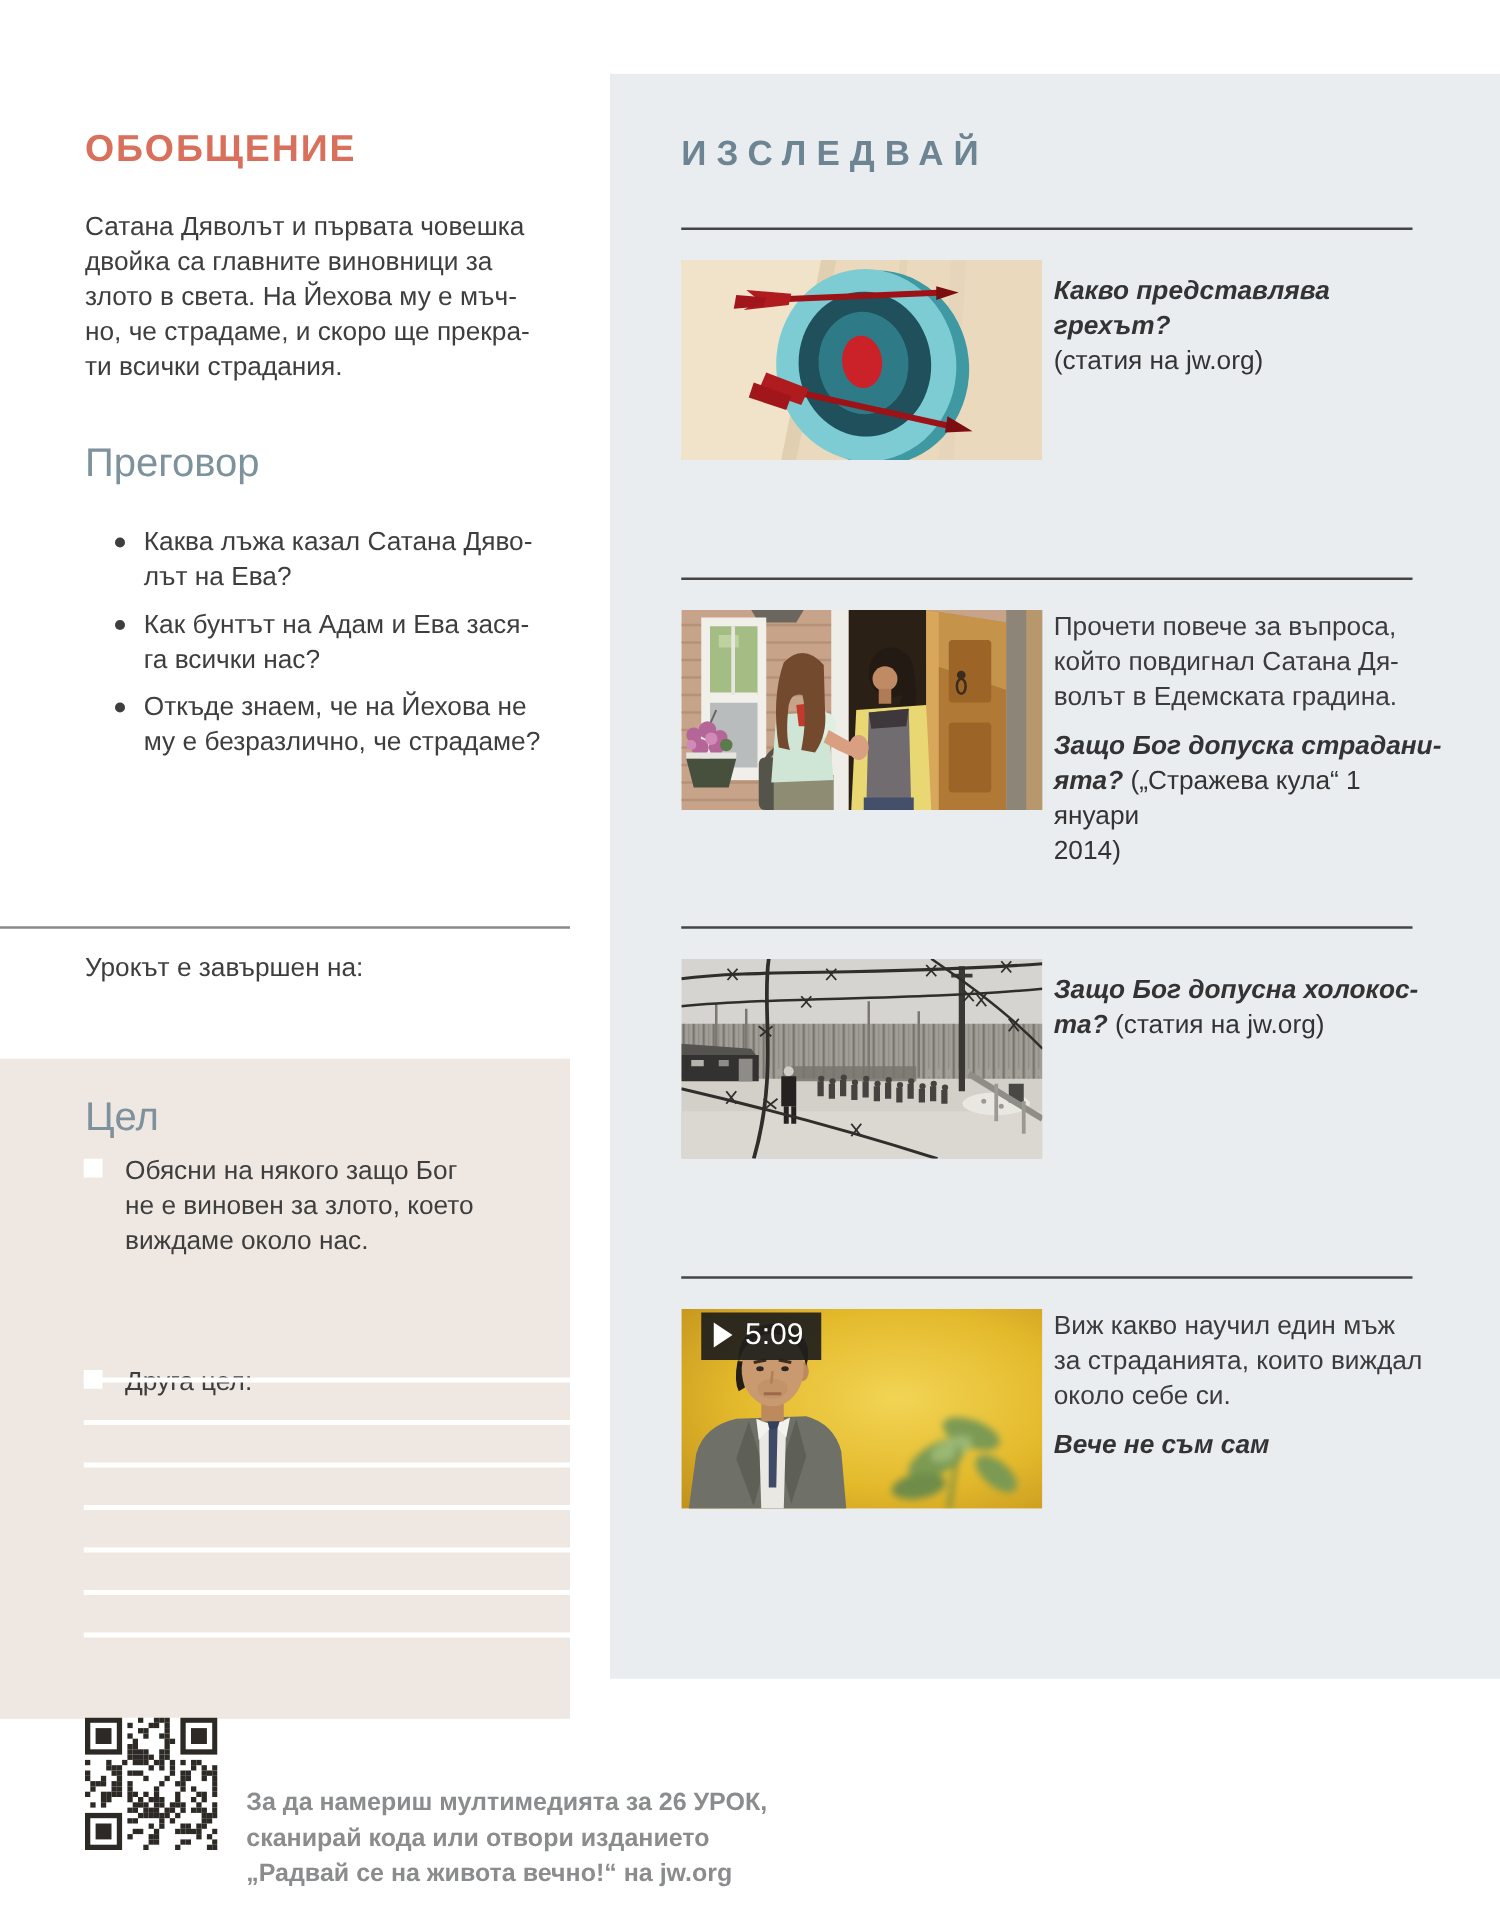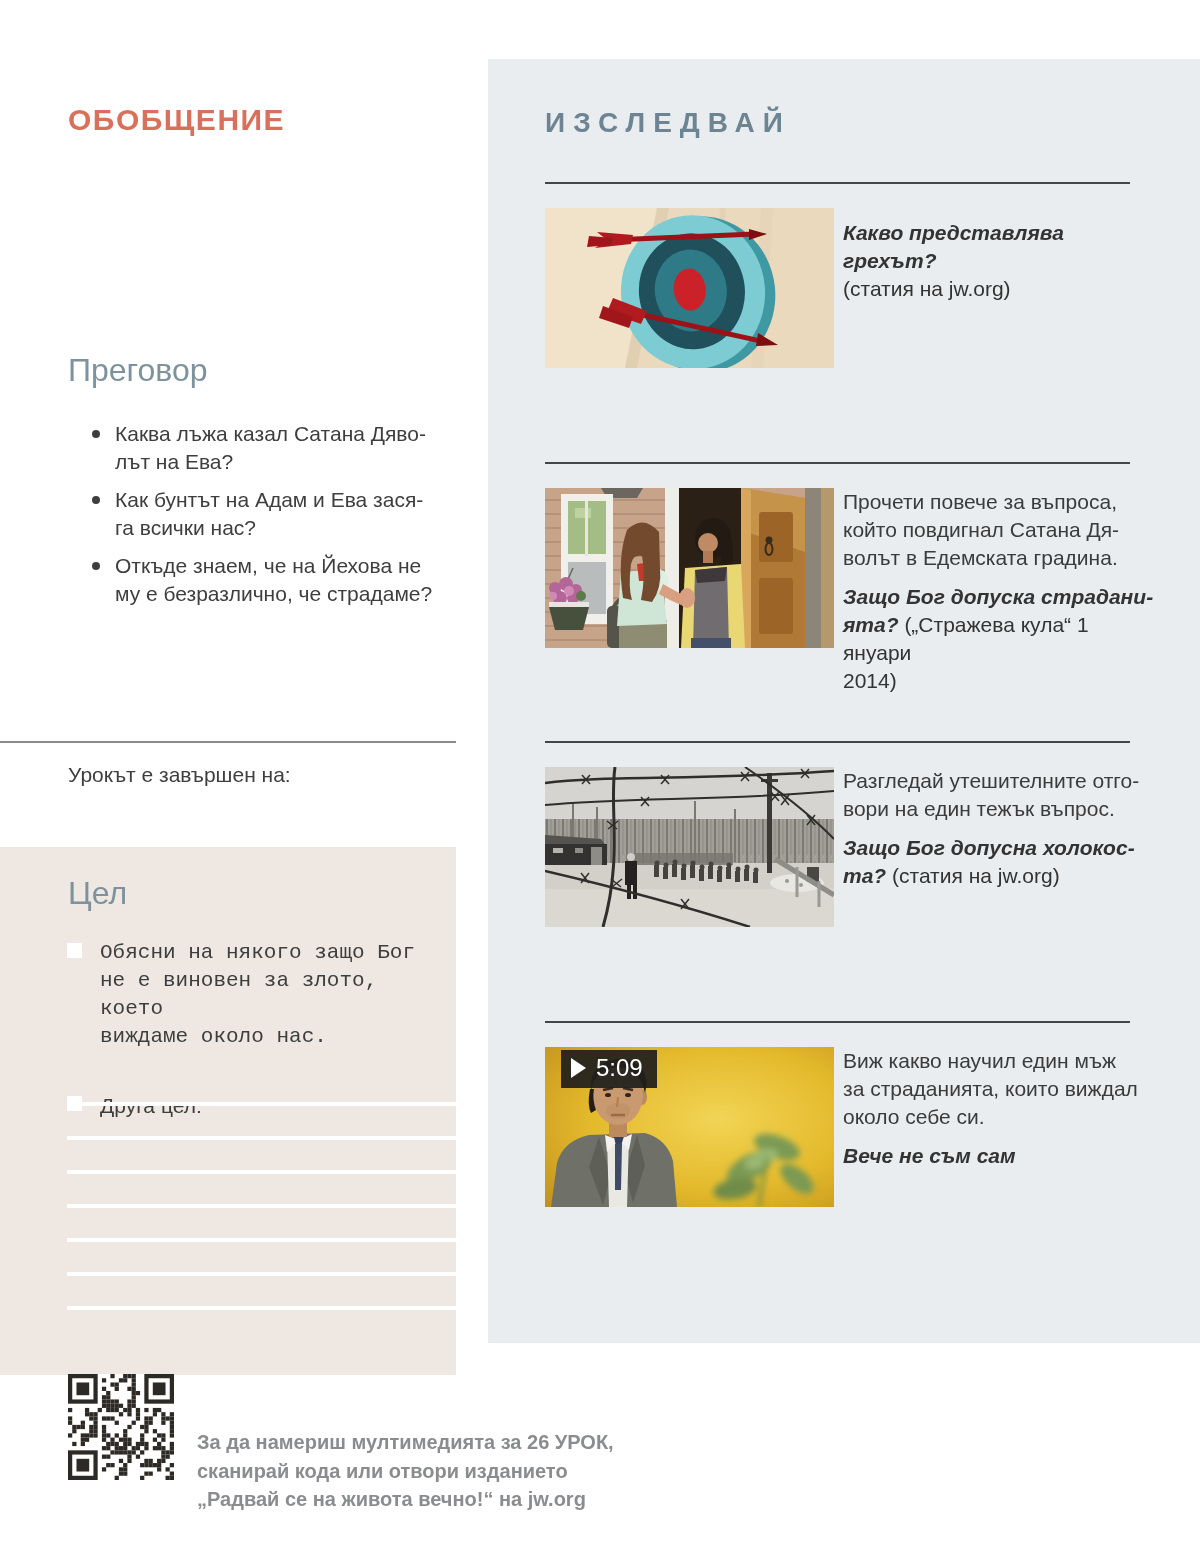--- a/index.html
+++ b/index.html
@@ -18,21 +18,21 @@
   .review-list li{position:relative;padding-left:23px;margin-bottom:10px;
                   font-size:21px;line-height:28px;}
   .review-list li::before{content:"";position:absolute;left:0;top:10px;width:8px;height:8px;
                   border-radius:50%;background:#3e3e3e;}
   .left-rule{left:0;top:741px;width:456px;height:2px;background:#8a8a8a;}
   .completed{left:68px;top:763px;font-size:21px;}
 
   .goal-panel{left:0;top:847px;width:456px;height:528px;background:#efe8e2;}
   .h-goal{left:68px;top:28px;}
   .goal-item{position:absolute;left:67px;width:370px;}
-  .goal-item-0{top:92px;font-family:Liberation Mono, monospace;} .goal-item-1{top:206px;margin-top:39px;}
+  .goal-item-0{top:76px;} .goal-item-1{top:206px;margin-top:39px;}
   .goal-check{position:absolute;left:0;top:4px;width:15px;height:15px;background:#ffffff;}
   .goal-text{margin-left:33px;font-size:21px;line-height:28px;}
   .goal-lines{position:absolute;left:67px;top:255px;width:389px;}
   .goal-line{height:4px;background:#ffffff;margin-bottom:30px;}
 
   
   .qr-box{left:68px;top:1374px;width:106px;height:106px;}
   .footer-text{left:197px;top:1428px;width:620px;font-size:20px;line-height:28.5px;
                font-weight:700;color:#8a8c8e;}
 
@@ -54,20 +54,25 @@
                display:flex;align-items:center;gap:10px;padding:4px 14px 6px 10px;font-size:24px;}
   .play-icon{width:0;height:0;border-left:15px solid #fff;
              border-top:10px solid transparent;border-bottom:10px solid transparent;}
 </style>
 </head>
 <body>
 
 <div class="page">
 
   <div class="abs h-summary">ОБОБЩЕНИЕ</div>
+  <div class="abs summary-body preline">Сатана Дяволът и първата човешка
+двойка са главните виновници за
+злото в света. На Йехова му е мъч-
+но, че страдаме, и скоро ще прекра-
+ти всички страдания.</div>
 
   <div class="abs h-sub h-review">Преговор</div>
   <ul class="abs review-list">
     <li class="preline">Каква лъжа казал Сатана Дяво-
 лът на Ева?</li>
     <li class="preline">Как бунтът на Адам и Ева зася-
 га всички нас?</li>
     <li class="preline">Откъде знаем, че на Йехова не
 му е безразлично, че страдаме?</li>
   </ul>
@@ -320,22 +325,20 @@
             <line x1="136" y1="132" x2="144" y2="142"></line>
               <line x1="136" y1="142" x2="144" y2="132"></line>
             <line x1="236" y1="28" x2="244" y2="38"></line>
               <line x1="236" y1="38" x2="244" y2="28"></line>
             <line x1="262" y1="48" x2="270" y2="58"></line>
               <line x1="262" y1="58" x2="270" y2="48"></line>
           </g>
         </svg>
       </div>
       <div class="itext">
-        <p class="desc preline">Разгледай утешителните отго-
-вори на един тежък въпрос.</p>
         <p class="ref"><span class="link preline">Защо Бог допусна холокос-
 та?</span><span class="preline"> (статия на jw.org)</span></p>
       </div>
     </div>
 
     <div class="explore-item item-3">
       <div class="thumb">
         <svg viewBox="0 0 289 160" width="289" height="160">
           <defs>
             <radialGradient id="ybg" cx="60%" cy="45%" r="80%">

